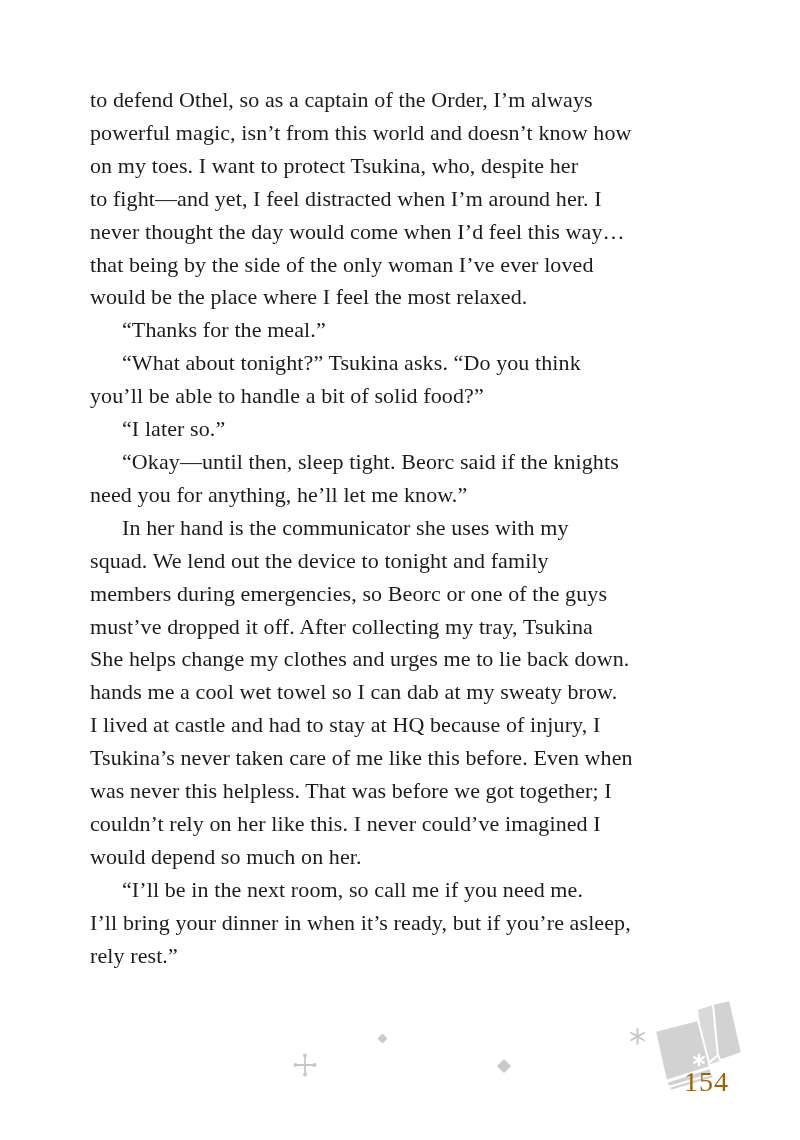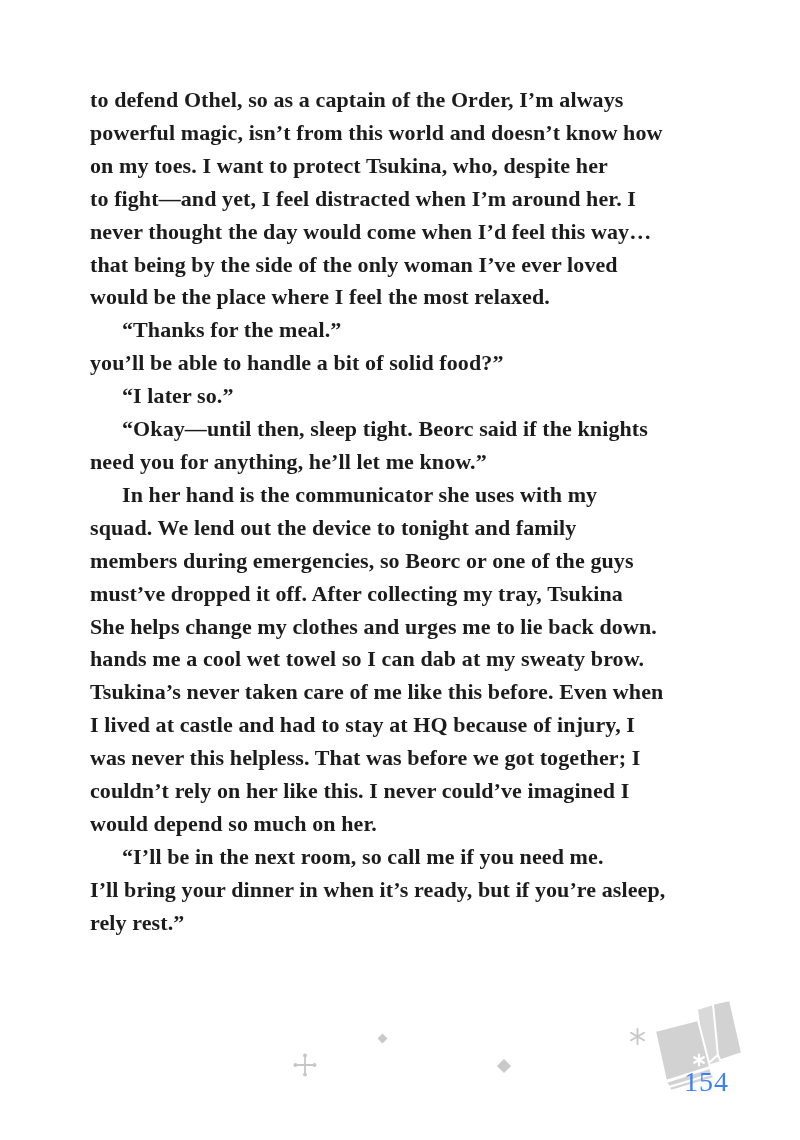--- a/index.html
+++ b/index.html
@@ -24,21 +24,20 @@
     left: 90px;
     top: 84px;
     width: 660px;
     font-size: 22px;
     line-height: 32.9px;
     color: #1c1c1c;
     letter-spacing: 0.1px;
   }
   .line {
     white-space: nowrap;
-    font-weight: bold;
   }
   .line.indent {
     padding-left: 32px;
   }
   
   .ornament {
     position: absolute;
   }
   .cross-orn { left: 291px; top: 1051px; width: 28px; height: 28px; }
   .diamond {
@@ -67,50 +66,51 @@
     stroke-width: 2.2;
     stroke-linecap: round;
     fill: none;
   }
   .page-number {
     position: absolute;
     left: 684px;
     top: 1066px;
     width: 50px;
     font-size: 28px;
-    color: #3b82f6;
+    color: #a16207;
     letter-spacing: 1px;
   }
 </style>
 </head>
 <body>
 
 <div class="page">
 
   <div class="text-block">
     <div class="line">to defend Othel, so as a captain of the Order, I’m always</div>
     <div class="line">powerful magic, isn’t from this world and doesn’t know how</div>
     <div class="line">on my toes. I want to protect Tsukina, who, despite her</div>
     <div class="line">to fight—and yet, I feel distracted when I’m around her. I</div>
     <div class="line">never thought the day would come when I’d feel this way…</div>
     <div class="line">that being by the side of the only woman I’ve ever loved</div>
     <div class="line">would be the place where I feel the most relaxed.</div>
     <div class="line indent">“Thanks for the meal.”</div>
+    <div class="line indent">“What about tonight?” Tsukina asks. “Do you think</div>
     <div class="line">you’ll be able to handle a bit of solid food?”</div>
     <div class="line indent">“I later so.”</div>
     <div class="line indent">“Okay—until then, sleep tight. Beorc said if the knights</div>
     <div class="line">need you for anything, he’ll let me know.”</div>
     <div class="line indent">In her hand is the communicator she uses with my</div>
     <div class="line">squad. We lend out the device to tonight and family</div>
     <div class="line">members during emergencies, so Beorc or one of the guys</div>
     <div class="line">must’ve dropped it off. After collecting my tray, Tsukina</div>
     <div class="line">She helps change my clothes and urges me to lie back down.</div>
     <div class="line">hands me a cool wet towel so I can dab at my sweaty brow.</div>
+    <div class="line">I lived at castle and had to stay at HQ because of injury, I</div>
     <div class="line">Tsukina’s never taken care of me like this before. Even when</div>
-    <div class="line">I lived at castle and had to stay at HQ because of injury, I</div>
     <div class="line">was never this helpless. That was before we got together; I</div>
     <div class="line">couldn’t rely on her like this. I never could’ve imagined I</div>
     <div class="line">would depend so much on her.</div>
     <div class="line indent">“I’ll be in the next room, so call me if you need me.</div>
     <div class="line">I’ll bring your dinner in when it’s ready, but if you’re asleep,</div>
     <div class="line">rely rest.”</div>
   </div>
 
   <svg class="ornament cross-orn" viewBox="0 0 28 28">
     <line class="orn-stroke" x1="14" y1="6" x2="14" y2="22" stroke-width="1.8"></line>

